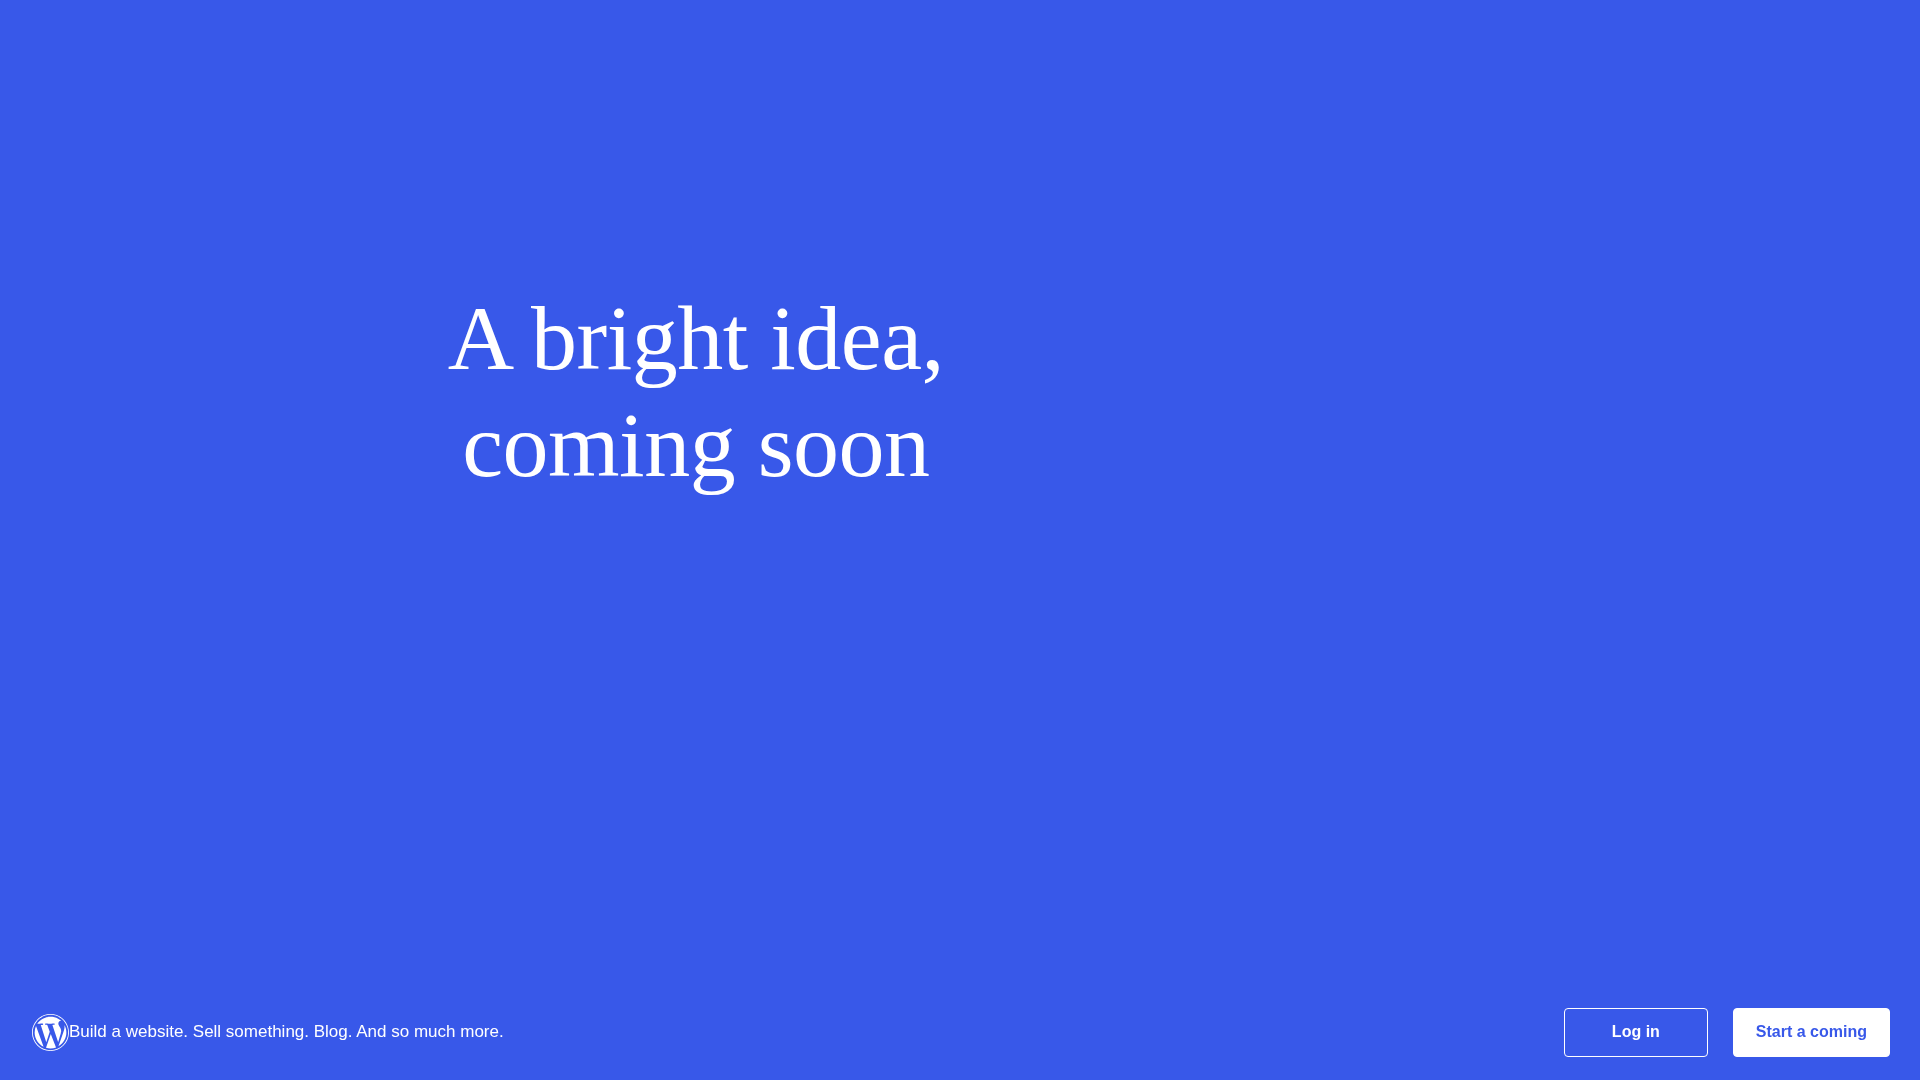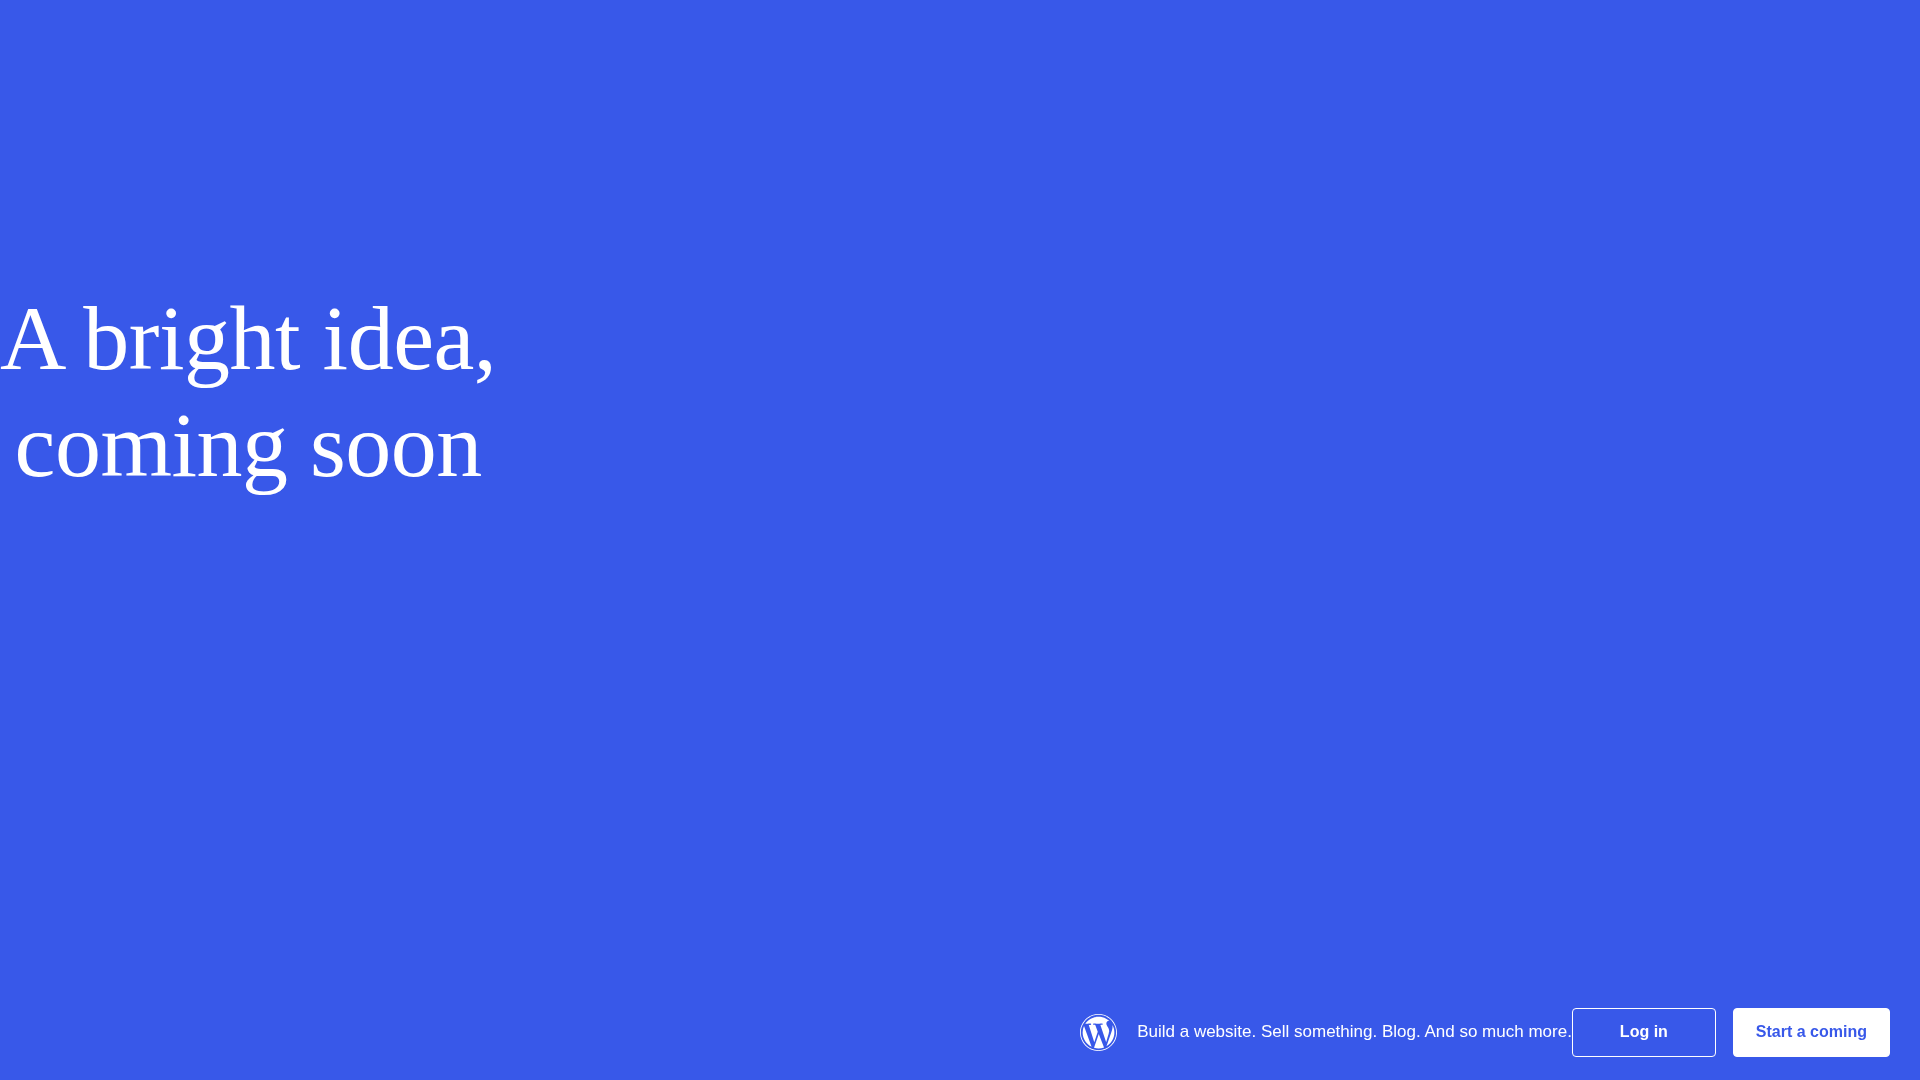--- a/index.html
+++ b/index.html
@@ -26,21 +26,21 @@
   }
 
   .hero {
     position: absolute;
     left: 0;
     top: 0;
     width: 944px;
     height: 848px;
     display: flex;
     align-items: center;
-    justify-content: flex-start;
+    justify-content: flex-end;
     padding-bottom: 64px;
   }
 
   .hero-title {
     font-family: "Liberation Serif", "DejaVu Serif", serif;
     font-weight: 400;
     font-size: 92px;
     line-height: 1.16;
     color: #FFFFFF;
     text-align: center;
@@ -56,45 +56,43 @@
     bottom: 0;
     height: 96px;
     display: flex;
     align-items: center;
     padding: 0 30px 0 32px;
   }
 
   .footer-left {
     display: flex;
     align-items: center;
-    gap: 20px;
     flex: 1 1 auto;
     min-width: 0;
-    justify-content: flex-end;
   }
 
   .wp-logo {
     width: 37px;
     height: 37px;
     flex: 0 0 37px;
     display: block;
   }
 
   .tagline {
     font-family: "Liberation Sans", sans-serif;
     font-size: 17px;
     line-height: 1.3;
     color: #FFFFFF;
     white-space: nowrap;
   }
 
   .footer-actions {
     display: flex;
     align-items: center;
-    gap: 17px;
+    gap: 25px;
     flex: 0 0 auto;
   }
 
   .btn {
     font-family: "Liberation Sans", sans-serif;
     font-size: 16px;
     font-weight: 700;
     line-height: 1;
     height: 49px;
     display: inline-flex;

